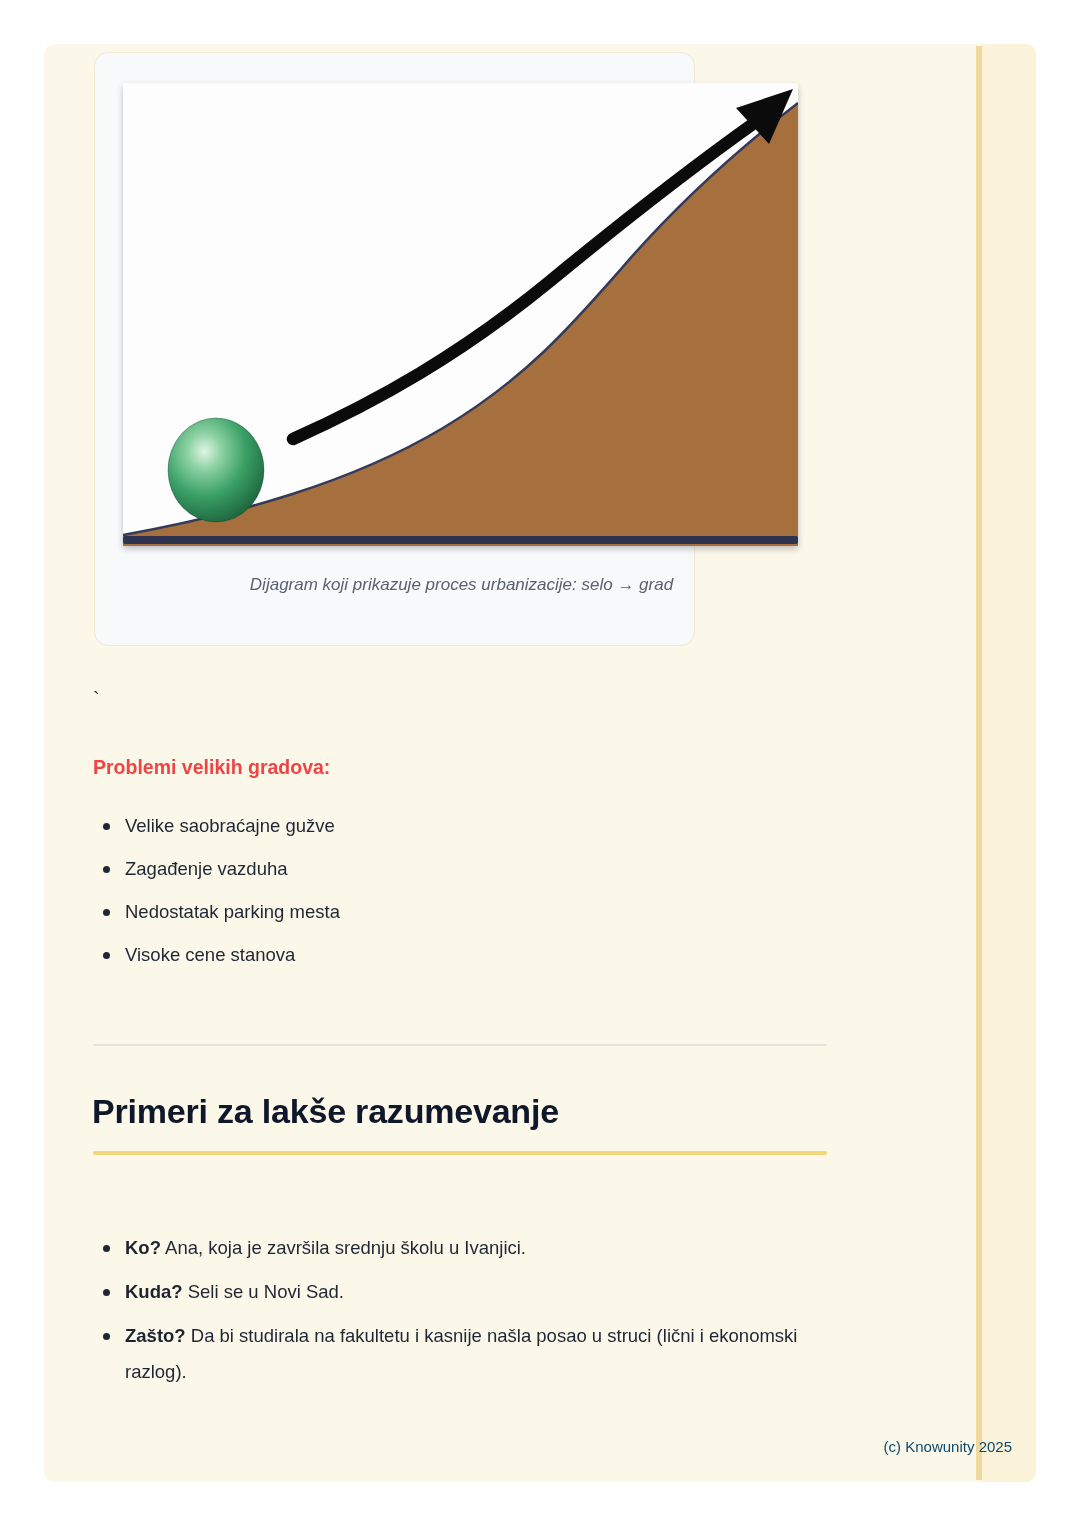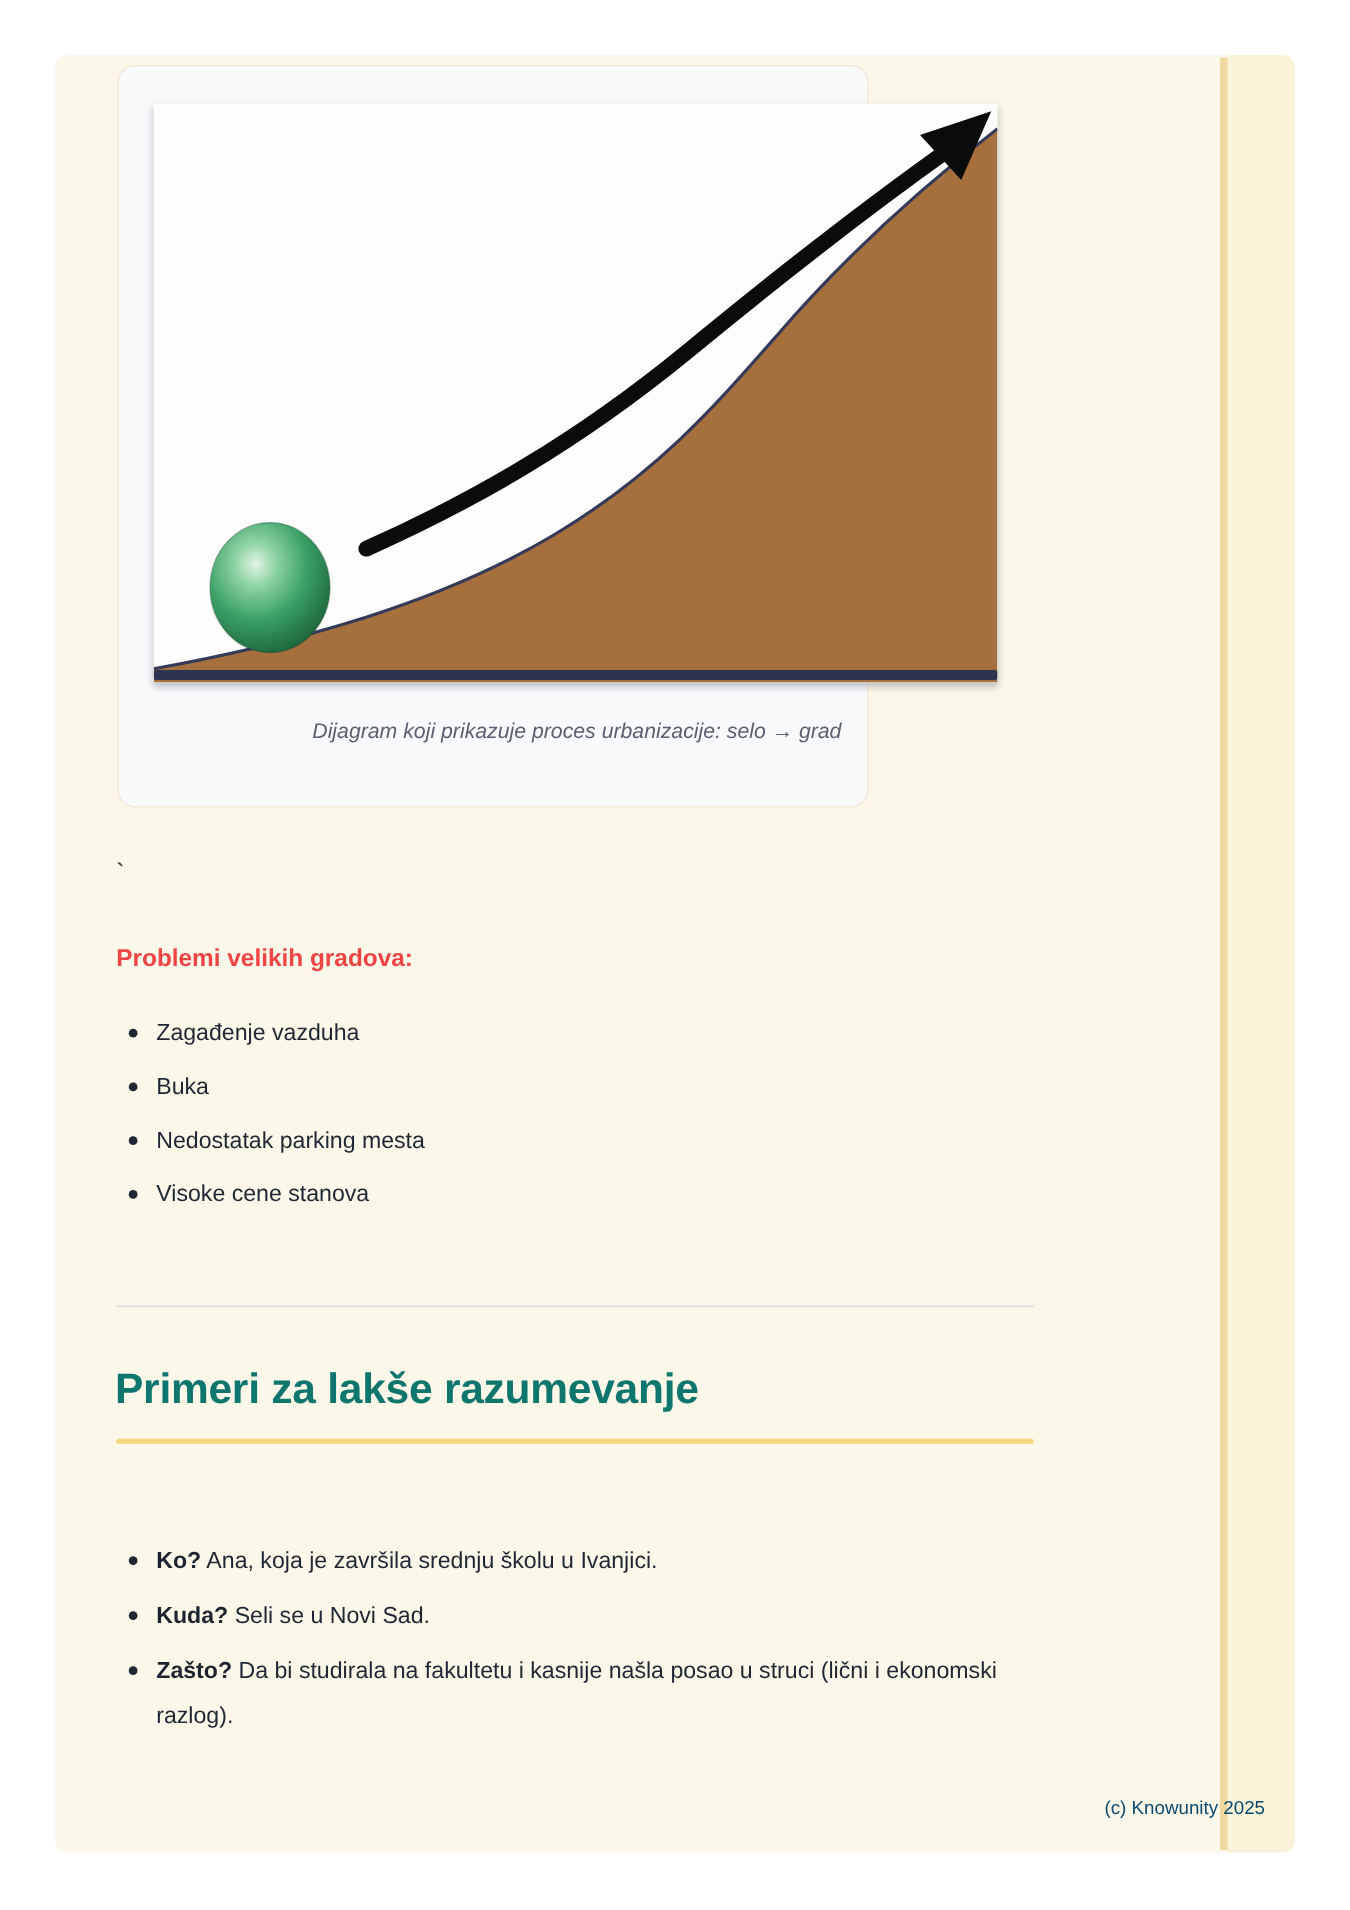--- a/index.html
+++ b/index.html
@@ -115,21 +115,21 @@
     width: 734px; height: 2px;
     background: #e4e4e0;
   }
 
   .h2 {
     position: absolute;
     left: 48px; top: 1048px;
     font-size: 34px;
     font-weight: 800;
     letter-spacing: -0.2px;
-    color: #0f766e;
+    color: #0f172a;
   }
   .h2-underline {
     position: absolute;
     left: 49px; top: 1107px;
     width: 734px; height: 4px;
     background: #f3d77d;
     border-radius: 2px;
   }
 
   .watermark {
@@ -171,22 +171,22 @@
         </svg>
       </div>
       <div class="figure-caption">Dijagram koji prikazuje proces urbanizacije: selo → grad</div>
     </div>
 
     <div class="stray-backtick">`</div>
 
     <div class="h3 problems">Problemi velikih gradova:</div>
 
     <ul class="bullets first">
+      <li>Velike saobraćajne gužve</li>
       <li>Zagađenje vazduha</li>
-      <li>Buka</li>
       <li>Nedostatak parking mesta</li>
       <li>Visoke cene stanova</li>
     </ul>
 
     <div class="divider"></div>
 
     <div class="h2">Primeri za lakše razumevanje</div>
     <div class="h2-underline"></div>
 
 

